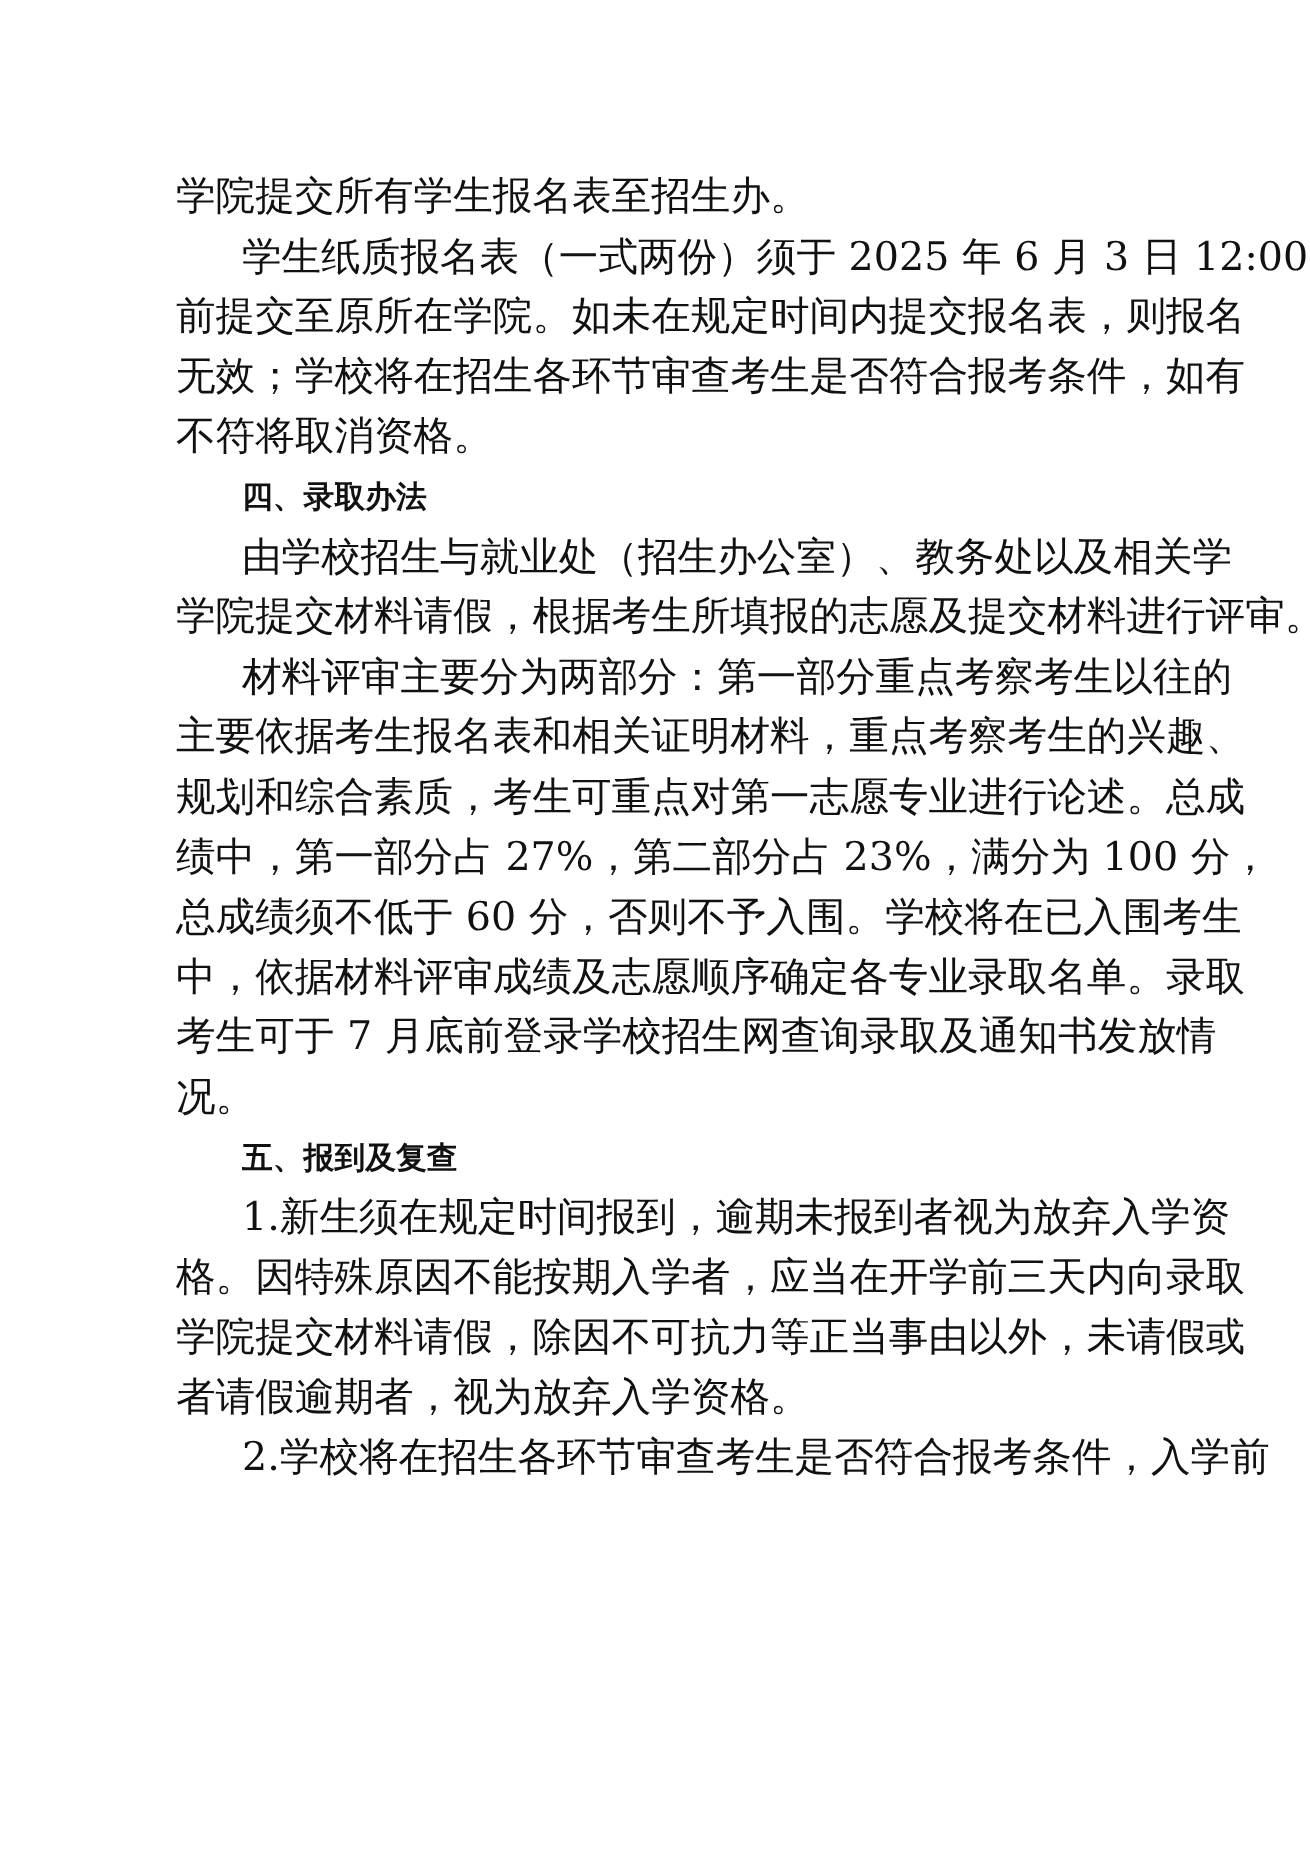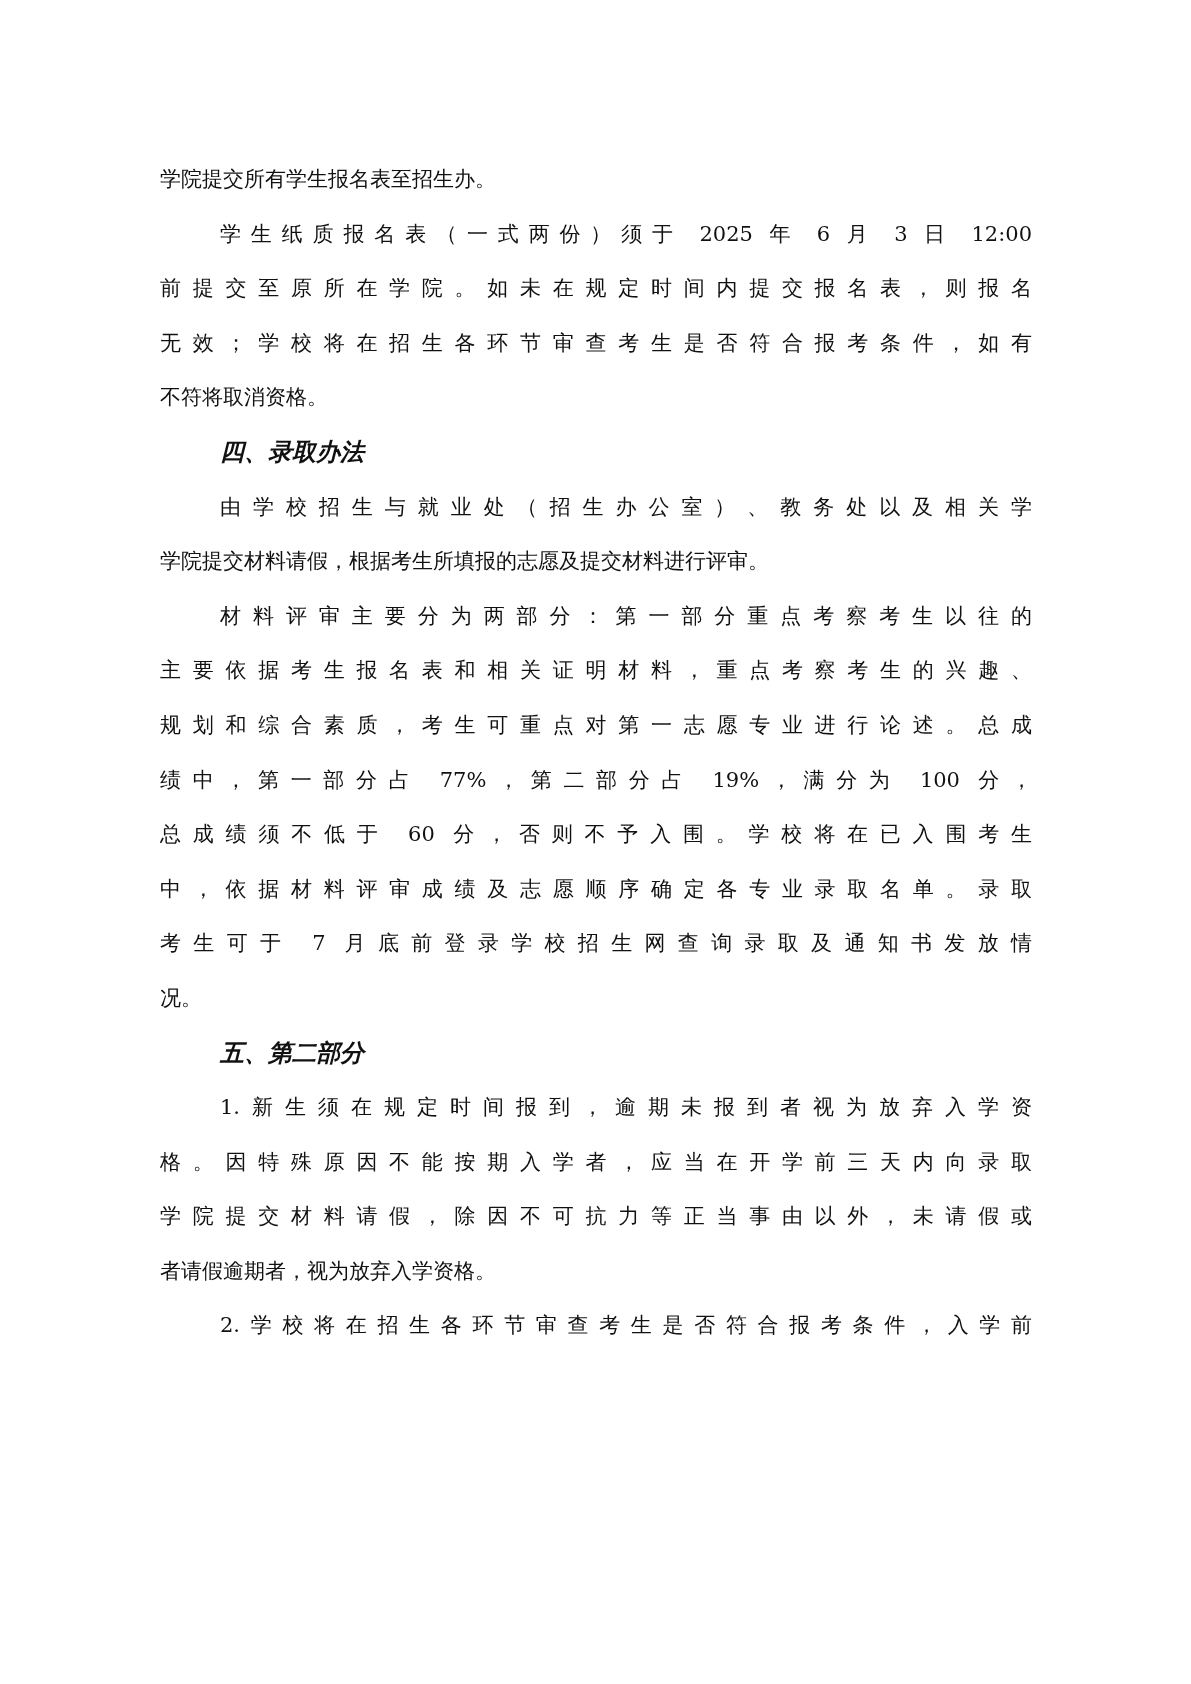--- a/index.html
+++ b/index.html
@@ -17,41 +17,40 @@
   }
   .page {
     position: absolute;
     left: 160px;
     top: 152px;
     width: 872px;
   }
   .line {
     height: 54.6px;
     line-height: 54.6px;
-    font-size: 21px;
+    font-size: 36px;
     white-space: nowrap;
     text-align: justify;
     text-align-last: justify;
     display: block;
   }
   .line.last {
     text-align-last: left;
   }
   .line.indent {
     padding-left: 60px;
   }
   .heading {
     height: 54.6px;
     line-height: 54.6px;
-    font-size: 24px;
+    font-size: 28px;
     font-weight: bold;
     font-family: "DejaVu Sans", "Liberation Sans", sans-serif;
     padding-left: 60px;
     letter-spacing: 0px;
-    font-style: italic;
   }
 </style>
 </head>
 <body>
 
 <div class="page">
 
   <div class="line last">学院提交所有学生报名表至招生办。</div>
 
   <div class="line indent">学生纸质报名表（一式两份）须于 2025 年 6 月 3 日 12:00</div>
@@ -60,27 +59,27 @@
   <div class="line last">不符将取消资格。</div>
 
   <div class="heading">四、录取办法</div>
 
   <div class="line indent">由学校招生与就业处（招生办公室）、教务处以及相关学</div>
   <div class="line last">学院提交材料请假，根据考生所填报的志愿及提交材料进行评审。</div>
 
   <div class="line indent">材料评审主要分为两部分：第一部分重点考察考生以往的</div>
   <div class="line">主要依据考生报名表和相关证明材料，重点考察考生的兴趣、</div>
   <div class="line">规划和综合素质，考生可重点对第一志愿专业进行论述。总成</div>
-  <div class="line">绩中，第一部分占 77%，第二部分占 19%，满分为 100 分，</div>
+  <div class="line">绩中，第一部分占 27%，第二部分占 23%，满分为 100 分，</div>
   <div class="line">总成绩须不低于 60 分，否则不予入围。学校将在已入围考生</div>
   <div class="line">中，依据材料评审成绩及志愿顺序确定各专业录取名单。录取</div>
   <div class="line">考生可于 7 月底前登录学校招生网查询录取及通知书发放情</div>
   <div class="line last">况。</div>
 
-  <div class="heading">五、第二部分</div>
+  <div class="heading">五、报到及复查</div>
 
   <div class="line indent">1.新生须在规定时间报到，逾期未报到者视为放弃入学资</div>
   <div class="line">格。因特殊原因不能按期入学者，应当在开学前三天内向录取</div>
   <div class="line">学院提交材料请假，除因不可抗力等正当事由以外，未请假或</div>
   <div class="line last">者请假逾期者，视为放弃入学资格。</div>
 
   <div class="line indent">2.学校将在招生各环节审查考生是否符合报考条件，入学前</div>
 
 </div>
 

